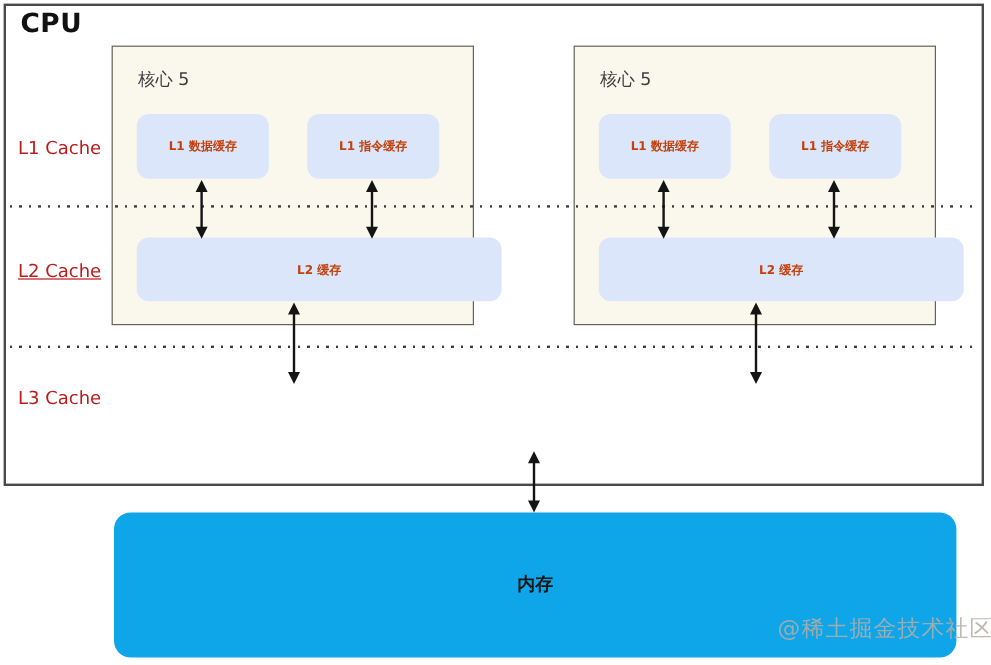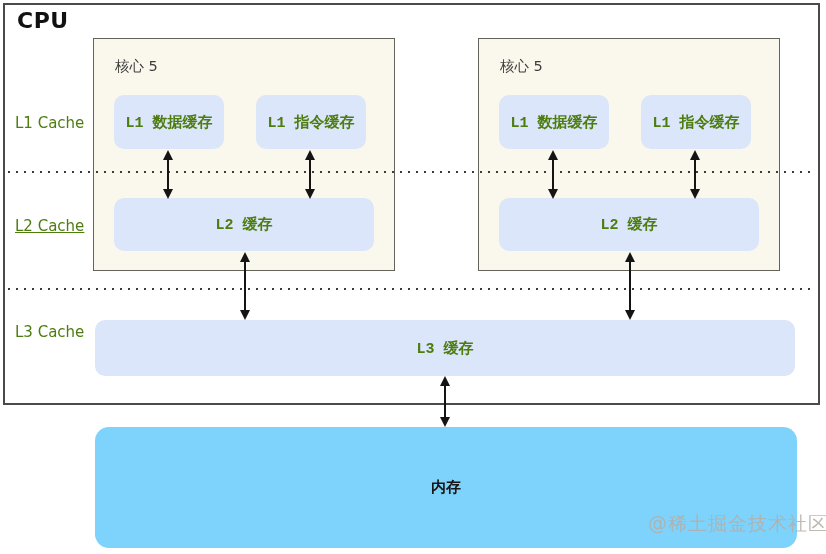--- a/index.html
+++ b/index.html
@@ -10,42 +10,42 @@
   }
   .cpu-frame{
     position:absolute;left:3px;top:3px;width:813px;height:398px;
     border:2px solid #4a4a4a;background:#ffffff;z-index:1;
   }
   .cpu-title{
     position:absolute;left:17px;top:8px;font-size:22px;font-weight:bold;
     color:#111;z-index:3;letter-spacing:0.5px;
   }
   .side-label{
-    position:absolute;left:15px;font-size:15px;color:#4d7c0f;z-index:3;white-space:nowrap;
+    position:absolute;left:15px;font-size:15px;color:#b91c1c;z-index:3;white-space:nowrap;
   }
   .core-box{
     position:absolute;top:38px;width:302px;height:233px;
     background:#faf8ec;border:1.5px solid #63635c;box-sizing:border-box;z-index:2;
   }
   .core-name{
     position:absolute;left:21px;top:18px;font-size:14.5px;color:#3d3d3d;
   }
   .cache-box{
     position:absolute;background:#dbe6fa;border-radius:10px;
     display:flex;align-items:center;justify-content:center;
-    font-size:15px;font-weight:bold;color:#4d7c0f;box-sizing:border-box;font-family:Liberation Mono, monospace;
+    font-size:10px;font-weight:bold;color:#c2410c;box-sizing:border-box;
   }
   .l1-box{top:56px;width:110px;height:54px;}
-  .l2-box{left:20px;top:159px;width:260px;height:53px;text-align:center;}
+  .l2-box{left:20px;top:159px;width:304px;height:53px;text-align:center;}
   .l3-box{
     position:absolute;left:95px;top:320px;width:700px;height:56px;z-index:2;
   }
   .memory-box{
     position:absolute;left:95px;top:427px;width:702px;height:121px;
-    background:#7dd3fc;border-radius:14px;z-index:2;
+    background:#0ea5e9;border-radius:14px;z-index:2;
     display:flex;align-items:center;justify-content:center;
     font-size:15px;font-weight:bold;color:#161616;
   }
   .dotted-line{
     position:absolute;left:8px;width:806px;height:2px;z-index:4;
     background-image:repeating-linear-gradient(90deg,#3c3c3c 0 2px,transparent 2px 8px);
   }
   .varrow{position:absolute;width:12px;z-index:5;}
   .varrow .vline{
     position:absolute;left:5px;top:4px;bottom:4px;width:2px;background:#141414;
@@ -87,21 +87,20 @@
     <div class="cache-box l2-box">L2 缓存</div>
   </div>
 
   <div class="core-box" style="left:478px;">
     <div class="core-name">核心 5</div>
     <div class="cache-box l1-box" style="left:20px;">L1 数据缓存</div>
     <div class="cache-box l1-box" style="left:162px;">L1 指令缓存</div>
     <div class="cache-box l2-box">L2 缓存</div>
   </div>
 
-  <div class="cache-box l3-box">L3 缓存</div>
 
   <div class="memory-box">内存</div>
 
   <div class="varrow" style="left:162px;top:150px;height:49px;">
     <div class="head-up"></div>
     <div class="vline"></div>
     <div class="head-down"></div>
   </div>
   <div class="varrow" style="left:304px;top:150px;height:49px;">
     <div class="head-up"></div>

